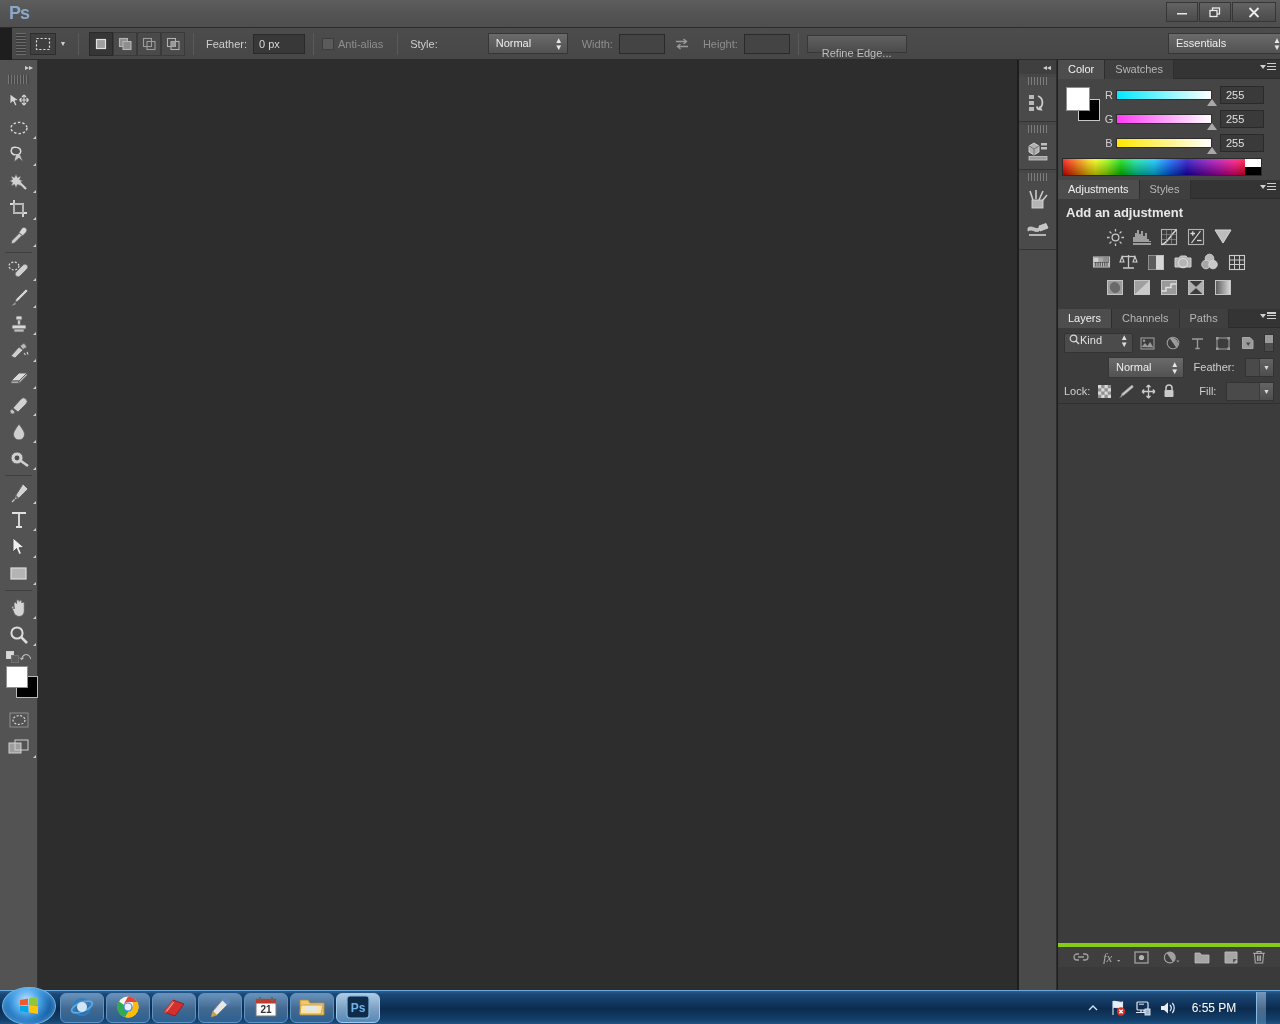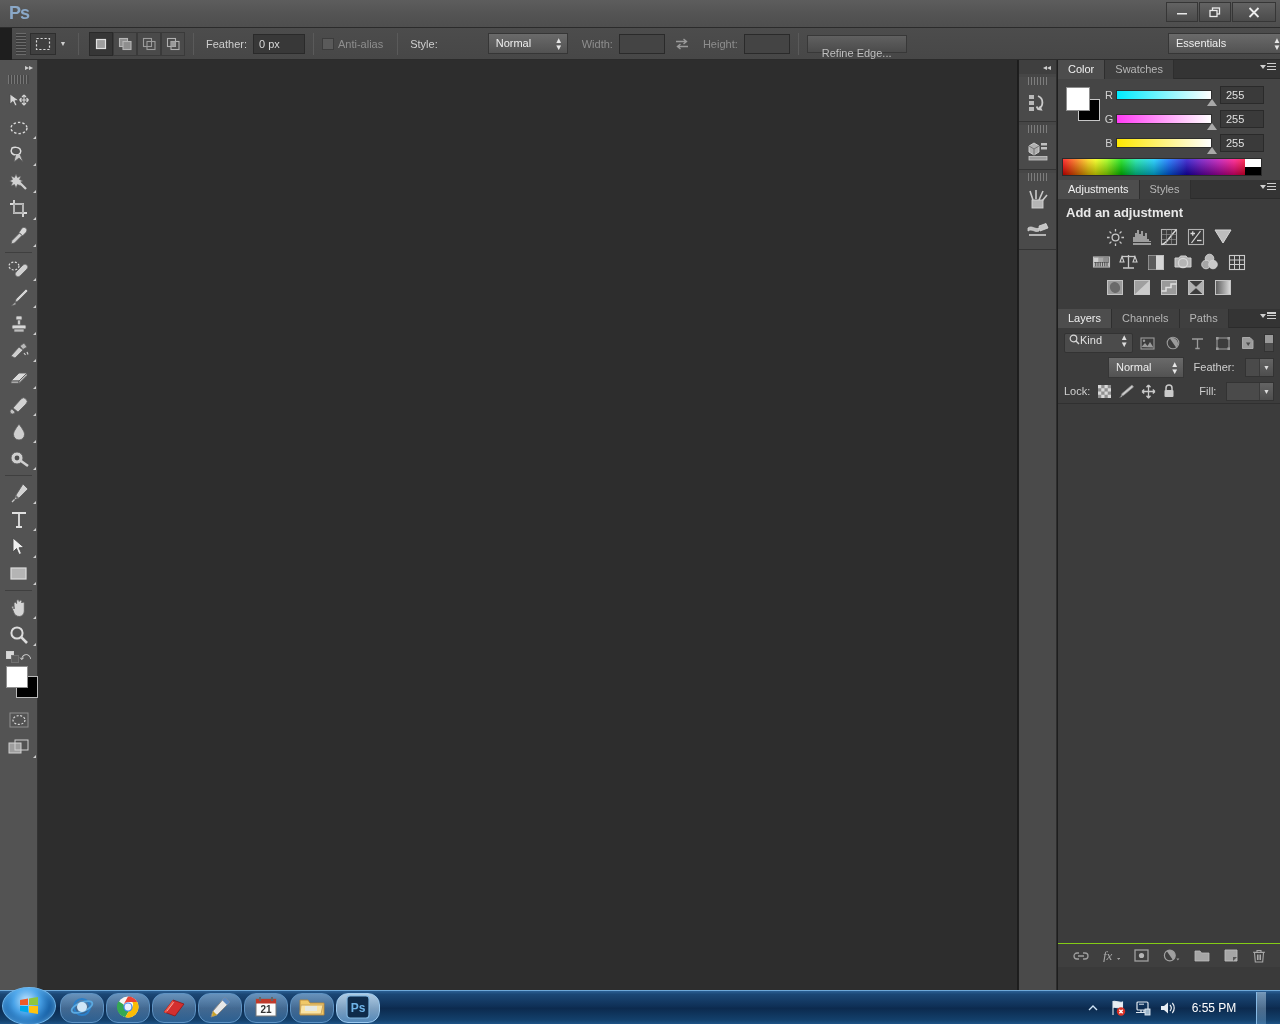--- a/index.html
+++ b/index.html
@@ -194,39 +194,39 @@
   .ftoggle { width:10px; height:18px; background:linear-gradient(to bottom,#9a9a9a 50%,#4d4d4d 50%);
     border:1px solid #333; margin-left:2px; }
   .blendbox { width:112px; }
   .opacitybox { width:50px; height:19px; background:#4a4a4a; border:1px solid #333;
     position:relative; }
   .opacitybox .dd { position:absolute; right:0; top:0; width:14px; height:17px;
     background:linear-gradient(to bottom,#646464,#4e4e4e); border-left:1px solid #3a3a3a;
     display:flex;align-items:center;justify-content:center;font-size:7px;color:#ddd; }
   .lockicons { display:flex; align-items:center; gap:7px; margin-left:4px; }
   .layerlist { background:#3c3c3c; height:540px; border-top:1px solid #303030; }
-  .lbottom { height:24px; background:#3f3f3f; border-top:1px solid #84cc16;
+  .lbottom { height:24px; background:#3f3f3f; border-top:4px solid #84cc16;
     display:flex; align-items:center; justify-content:center; gap:14px; }
 
   
   .taskbar {
     position:absolute; bottom:0; left:0; width:1280px; height:34px;
     background:linear-gradient(to bottom,#1c3f66 0%,#17denone 0%,#143b63 8%,#0d2d52 45%,#0a2murky 46%,#0b2b50 55%,#11graph 70%,#143c66 100%);
     background:linear-gradient(to bottom,#2a5f94 0%,#1b4775 10%,#0e2f55 48%,#0c2a4e 52%,#13406b 88%,#1d5285 100%);
     border-top:1px solid #6ea8d8;
   }
   .startorb {
     position:absolute; left:2px; top:-4px; width:54px; height:38px; border-radius:50%;
     background:radial-gradient(circle at 45% 35%,#bfe4ff 0%,#4aa3e8 35%,#1862a8 65%,#0c3b6e 100%);
     border:1px solid #6fb8ef; display:flex; align-items:center; justify-content:center;
     box-shadow:0 0 6px rgba(120,200,255,.7) inset;
   }
   .tb-items { position:absolute; left:60px; top:2px; display:flex; gap:2px; }
   .tb-item {
-    width:44px; height:30px; border:1px solid #5e93c4; border-radius:12px;
+    width:44px; height:30px; border:1px solid #5e93c4; border-radius:6px;
     background:linear-gradient(to bottom,rgba(180,220,255,.5),rgba(90,150,210,.35));
     display:flex; align-items:center; justify-content:center;
   }
   .tb-item.active { background:linear-gradient(to bottom,rgba(215,238,255,.78),rgba(130,185,235,.6));
     border-color:#9ccaf0; }
   .tray { position:absolute; right:0; top:0; height:34px; display:flex; align-items:center; gap:9px;
     padding-right:14px; }
   .tray-ico { width:16px;height:16px; display:flex;align-items:center;justify-content:center; }
   .clock { color:#fff; font-size:12px; width:58px; text-align:center; }
   .showdesk { width:10px; height:32px; margin-left:4px;

